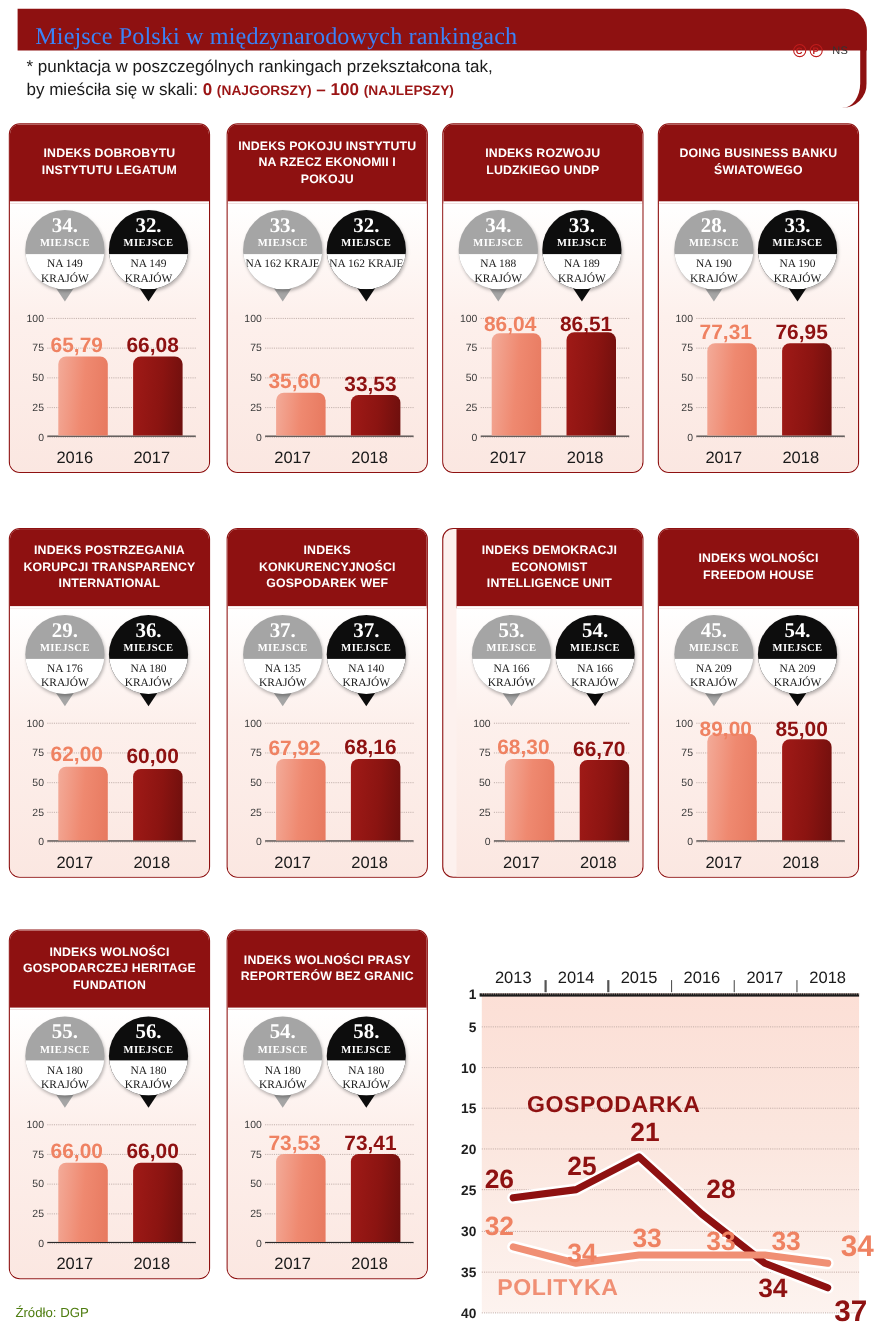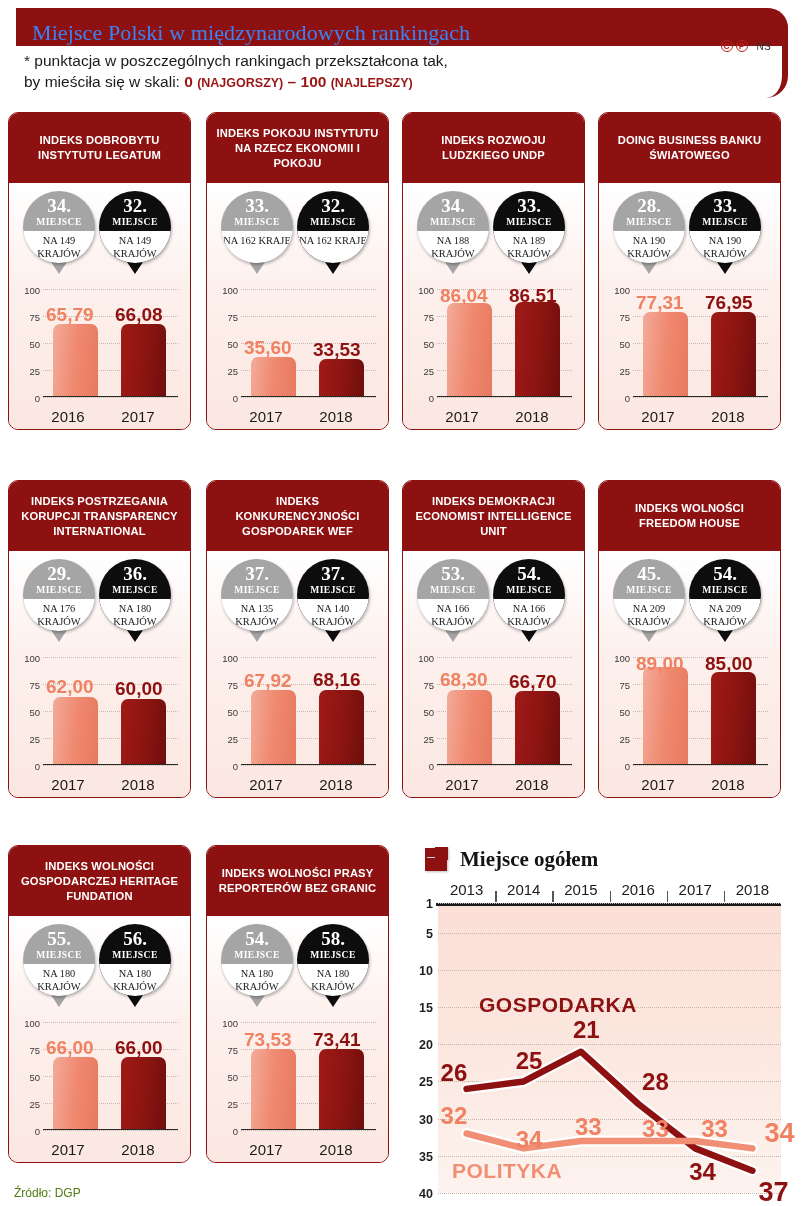--- a/index.html
+++ b/index.html
@@ -509,21 +509,21 @@
               <div class="bar b1" style="height:73.3536px"></div>
               <div class="bar b2" style="height:73.6128px"></div>
               <div class="bval v1" style="left:3px;top:12.6464px">67,92</div>
               <div class="bval v2" style="left:72px;top:12.387200000000007px">68,16</div>
             </div>
             <div class="xlab x1">2017</div>
             <div class="xlab x2">2018</div>
           </div>
         </div>
       </div>
-      <div class="card" style="left: 402px; top: 480px;">
+      <div class="card" style="left: 402px; top: 480px; padding-left: 12px;">
         <div class="card-hd">
           <span>INDEKS DEMOKRACJI ECONOMIST INTELLIGENCE UNIT</span>
         </div>
         <div class="card-body">
           <div class="bubbles">
             <div class="bub a">
               <div class="bub-tip"></div>
               <div class="bub-circ">
                 <div class="bub-top">
                   <div class="bub-rank">53.</div>
@@ -732,27 +732,20 @@
               <div class="bval v2" style="left:72px;top:6.717200000000005px">73,41</div>
             </div>
             <div class="xlab x1">2017</div>
             <div class="xlab x2">2018</div>
           </div>
         </div>
       </div>
     </div>
 
   <div class="lc">
-    <div class="lc-head">
-      <svg class="lc-arrow" viewBox="0 0 30 30">
-        <path d="M3 3 L16 3 L16 13 L25 13 L25 4 L27 4 L27 26 L5 26 L5 24 L14 24 L14 16 L3 16 Z" fill="#8e1111" transform="rotate(90 15 15) scale(1)"></path>
-        <path d="M4 4 h11 v9 h7 v-8 h4 v20 h-20 v-4 h9 v-8 h-11 z" fill="#8e1111"></path>
-      </svg>
-      <div class="lc-title">Miejsce ogółem</div>
-    </div>
     <div class="lc-plot" id="lc-plot">
       <div class="lc-bg"></div>
       <div class="lc-topline"></div>
     <div class="lc-grid" style="top: 0px;">
           <span class="lc-ytick">1</span>
         </div>
         <div class="lc-grid" style="top: 29.7436px;">
           <span class="lc-ytick">5</span>
         </div>
         <div class="lc-grid" style="top: 66.9231px;">

